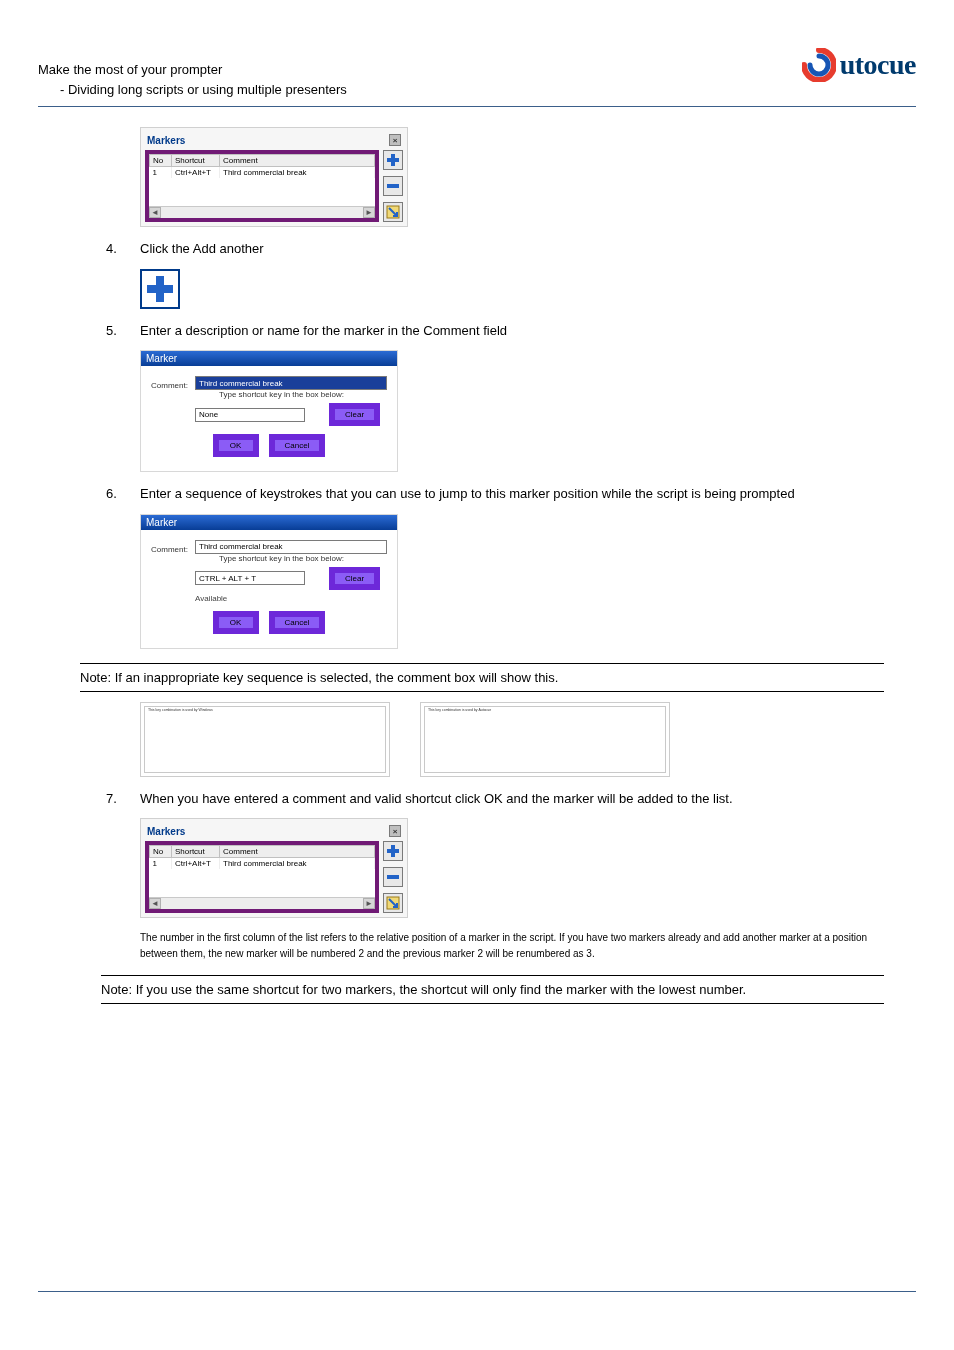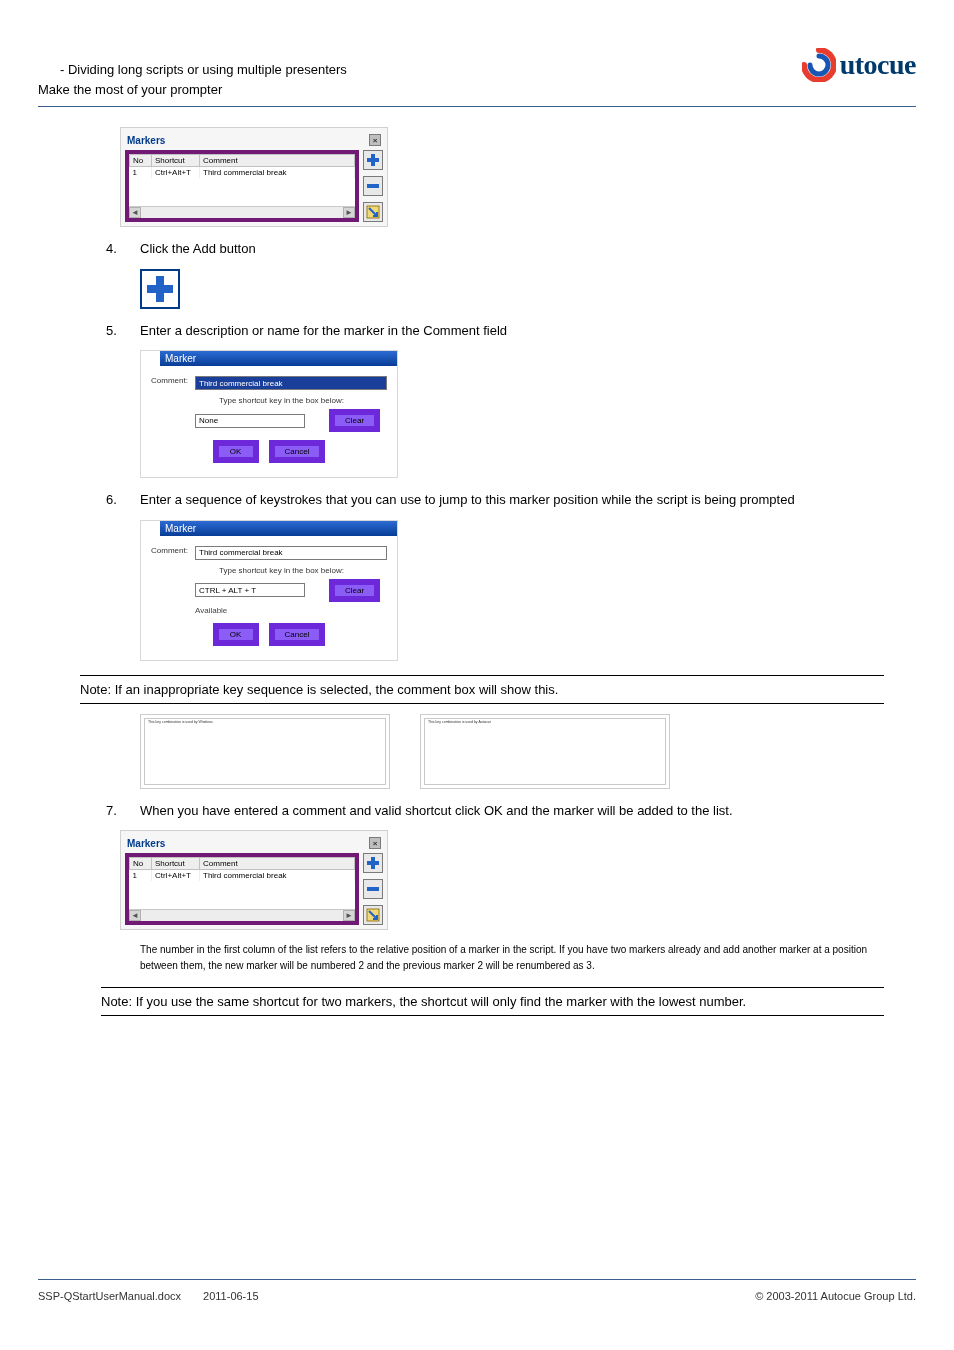--- a/index.html
+++ b/index.html
@@ -37,21 +37,21 @@
   .list-item {
     display: flex;
     gap: 16px;
     margin: 12px 0 10px 26px;
     font-size: 13px;
     line-height: 1.5;
   }
   .list-item .num { min-width: 18px; }
   .list-item .txt { flex: 1; }
   .markers-dialog {
-    margin: 0 0 0 40px;
+    margin: 0 0 0 60px;
     border: 1px solid #d0d0d0;
     background: #f6f6f6;
     width: 268px;
     padding: 4px;
   }
   .markers-titlebar {
     display: flex;
     align-items: center;
     justify-content: space-between;
     font-size: 10px;
@@ -131,24 +131,23 @@
     background: #fff;
     width: 258px;
     font-size: 8px;
     padding-bottom: 8px;
   }
   .marker-titlebar {
     background: linear-gradient(#2b6bd4,#083d96);
     color: #fff;
     font-size: 10px;
     padding: 2px 5px;
-    margin-left: 19px;
   }
   .marker-body { padding: 10px 10px 6px 10px; }
-  .mrow { display:flex; align-items:flex-start; gap:6px; margin-bottom:6px; }
+  .mrow { display:flex; align-items:flex-end; gap:6px; margin-bottom:0; }
   .mlabel { min-width: 38px; color:#333; }
   .minput {
     border: 1px solid #7a7a7a;
     background: #fff;
     height: 14px;
     flex:1;
     padding: 0 3px;
     font-size: 8px;
     display:flex; align-items:center;
   }
@@ -209,22 +208,22 @@
     display:flex; justify-content:space-between;
     font-size: 11px; color:#333;
   }
   .footer-left { display:flex; gap:22px; }
 </style>
 </head>
 <body>
 
 <div class="header-area">
   <div class="header-text">
+    <div>Make the most of your prompter</div>
     <div style="padding-left:22px">- Dividing long scripts or using multiple presenters</div>
-    <div>Make the most of your prompter</div>
   </div>
   <div class="logo">
     <svg class="logo-swirl" viewBox="0 0 34 34">
       <path d="M17 2 A15 15 0 1 1 2 17" fill="none" stroke="#e73c2e" stroke-width="6" stroke-linecap="round"></path>
       <path d="M17 8 A9 9 0 1 1 8 17" fill="none" stroke="#1756b5" stroke-width="5" stroke-linecap="round"></path>
     </svg>
     <span class="logo-text">utocue</span>
   </div>
 </div>
 <div class="header-underline"></div>
@@ -274,21 +273,21 @@
               <rect x="1" y="1" width="12" height="12" fill="#f0d978" stroke="#9a7a18"></rect>
               <path d="M3 3 L11 11 M11 7 L11 11 L7 11" stroke="#2263c7" stroke-width="2" fill="none"></path>
             </svg>
         </div>
       </div>
     </div>
   </div>
 
   <div class="list-item">
     <span class="num">4.</span>
-    <span class="txt">Click the Add button</span>
+    <span class="txt">Click the Add another</span>
   </div>
 
   <div class="addbtn-block">
     <svg viewBox="0 0 30 30" width="30" height="30">
         <rect x="11" y="2" width="8" height="26" fill="#2263c7"></rect>
         <rect x="2" y="11" width="26" height="8" fill="#2263c7"></rect>
       </svg>
   </div>
 
   <div class="list-item">
@@ -409,20 +408,13 @@
   </div>
 
   <div class="para">The number in the first column of the list refers to the relative position of a marker in the script. If you have two markers already and add another marker at a position between them, the new marker will be numbered 2 and the previous marker 2 will be renumbered as 3.</div>
 
   <div class="note-line" style="padding-left:0;margin-left:21px;">Note: If you use the same shortcut for two markers, the shortcut will only find the marker with the lowest number.</div>
 
 </div>
 
 <div class="footer">
   <div class="footer-line"></div>
-  <div class="footer-row">
-    <div class="footer-left">
-      <span>SSP-QStartUserManual.docx</span>
-      <span>2011-06-15</span>
-    </div>
-    <span>© 2003-2011 Autocue Group Ltd.</span>
-  </div>
 </div>
 
 </body></html>

